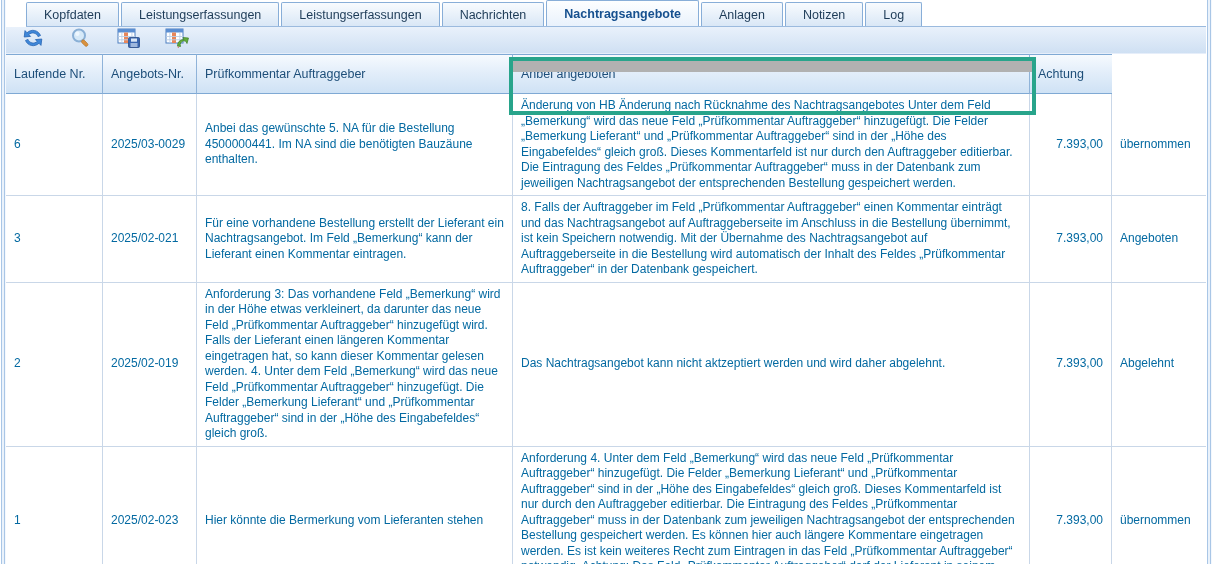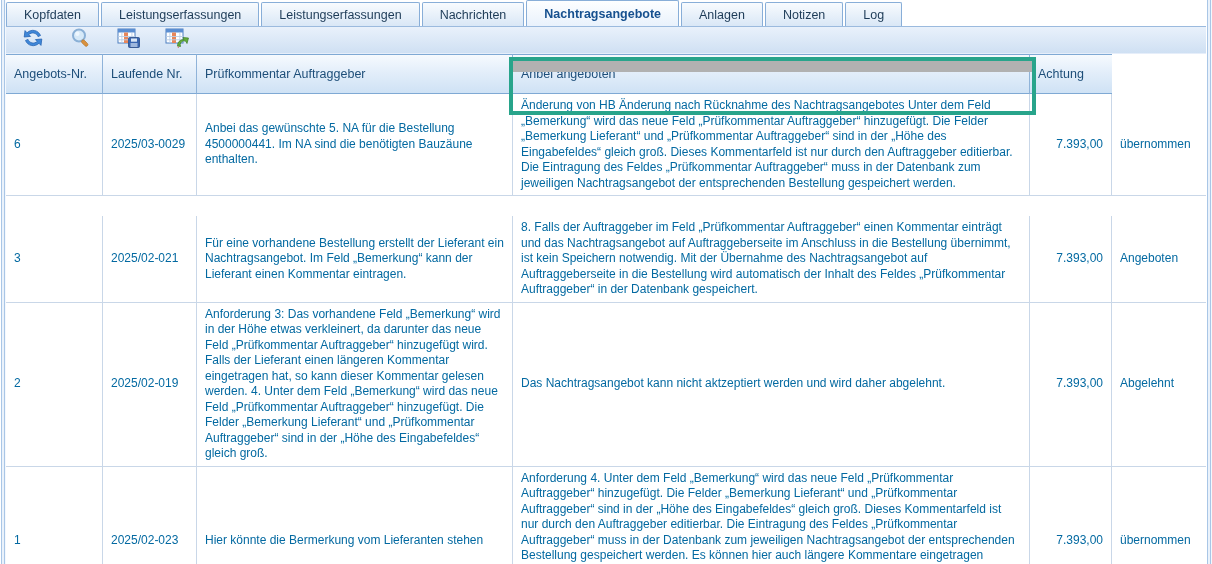--- a/index.html
+++ b/index.html
@@ -4,21 +4,21 @@
 <style>
   * { margin:0; padding:0; box-sizing:border-box; }
   html,body { width:1212px; height:564px; overflow:hidden; background:#fff;
               font-family:"Liberation Sans","DejaVu Sans",sans-serif; }
   .app { position:relative; width:1212px; height:564px; display:flex; }
   .edge { width:6px; flex:0 0 6px; background:linear-gradient(90deg,#ffffff 0 1px,#a9c6e6 1px 2px,#eaf2fb 2px 4px,#a9c6e6 4px 5px,#f4f8fd 5px 6px); }
   .main { flex:1 1 auto; display:flex; flex-direction:column; min-width:0; }
 
   
   .tabbar { height:27px; display:flex; align-items:flex-end; background:#ffffff;
-            border-bottom:1px solid #9bbade; padding-left:0; }
+            border-bottom:1px solid #9bbade; padding-left:0;margin-left:20px; }
   .tab { height:24px; margin-right:2px; padding:0 17px; display:flex; align-items:center;
          background:linear-gradient(#f8fbfe,#d9e7f6); border:1px solid #88aed8; border-bottom:none;
          border-radius:2px 2px 0 0; font-size:12.5px; color:#1d3b57; cursor:pointer; white-space:nowrap; }
   .tab.active { height:26px; background:linear-gradient(#fdfeff,#e9f2fc); color:#16508f; font-weight:bold; }
 
   
   .toolbar { height:38px; background:linear-gradient(#e9f1fb,#cfe0f3); display:flex; align-items:center;
              gap:22px; padding-left:14px; border-bottom:1px solid #e6eefa; }
   .tool-btn { width:26px; height:26px; display:flex; align-items:center; justify-content:center; cursor:pointer; }
   .gap-strip { height:6px; background:#fdfefe; }
@@ -30,21 +30,21 @@
            border-right:1px solid #8fb3d9; border-top:1px solid #7fa9d4; border-bottom:1px solid #7fa9d4;
            font-size:12.5px; color:#1d4e79; line-height:1.15; }
   .hcell:last-child { border-right:none; }
   .cell { display:flex; align-items:center; padding:4px 8px; font-size:12px; line-height:15.5px;
           color:#0369a1; border-right:1px solid #c9d7e8; border-bottom:1px solid #c9d7e8;
           background:#fff; overflow:hidden; }
   .cell:last-child { border-right:none; }
   .cell.num { }
   .cell.sum { justify-content:flex-end; }
   .row0 .cell { min-height:95px; }
-  .row1 .cell { min-height:86px;margin-top:20px; }
+  .row1 .cell { min-height:86px; }
   .row2 .cell { min-height:131px; }
   .row3 .cell { min-height:132px; }
 
   
   .hl-box { position:absolute; left:509px; top:57px; width:527px; height:58px;
             border:4px solid #28a48b; z-index:6; pointer-events:none; }
   .hl-box .shade { position:absolute; left:0; top:0; width:100%; height:11px; background:#b1b1b1; }
 </style>
 </head>
 <body>
@@ -106,22 +106,22 @@
             <path d="M13.5 20 A6 6 0 0 1 20 13.5 L19 11.5 24.5 12 23 17.5 21.8 15.2 A4 4 0 0 0 16.5 20.5 Z" fill="#63ad3c" stroke="#3c7d22" stroke-width="0.7"></path>
             <path d="M13.5 20 A6.5 6.5 0 0 0 15 21.5 L14 22 Z" fill="#d9533a"></path>
           </svg>
         </span>
       </div>
     </div>
 
     <div class="gap-strip"></div>
 
     <div class="grid">
+      <div class="hcell">Laufende Nr.</div>
       <div class="hcell">Angebots-Nr.</div>
-      <div class="hcell">Laufende Nr.</div>
       <div class="hcell">Prüfkommentar Auftraggeber</div>
       <div class="hcell">Anbei angeboten</div>
       <div class="hcell">Achtung</div>
     </div>
 
     <div class="grid row0">
       <div class="cell num">6</div>
       <div class="cell">2025/03-0029</div>
       <div class="cell">Anbei das gewünschte 5. NA für die Bestellung 4500000441. Im NA sind die benötigten Bauzäune enthalten.</div>
       <div class="cell">Änderung von HB Änderung nach Rücknahme des Nachtragsangebotes Unter dem Feld „Bemerkung“ wird das neue Feld „Prüfkommentar Auftraggeber“ hinzugefügt. Die Felder „Bemerkung Lieferant“ und „Prüfkommentar Auftraggeber“ sind in der „Höhe des Eingabefeldes“ gleich groß. Dieses Kommentarfeld ist nur durch den Auftraggeber editierbar. Die Eintragung des Feldes „Prüfkommentar Auftraggeber“ muss in der Datenbank zum jeweiligen Nachtragsangebot der entsprechenden Bestellung gespeichert werden.</div>

